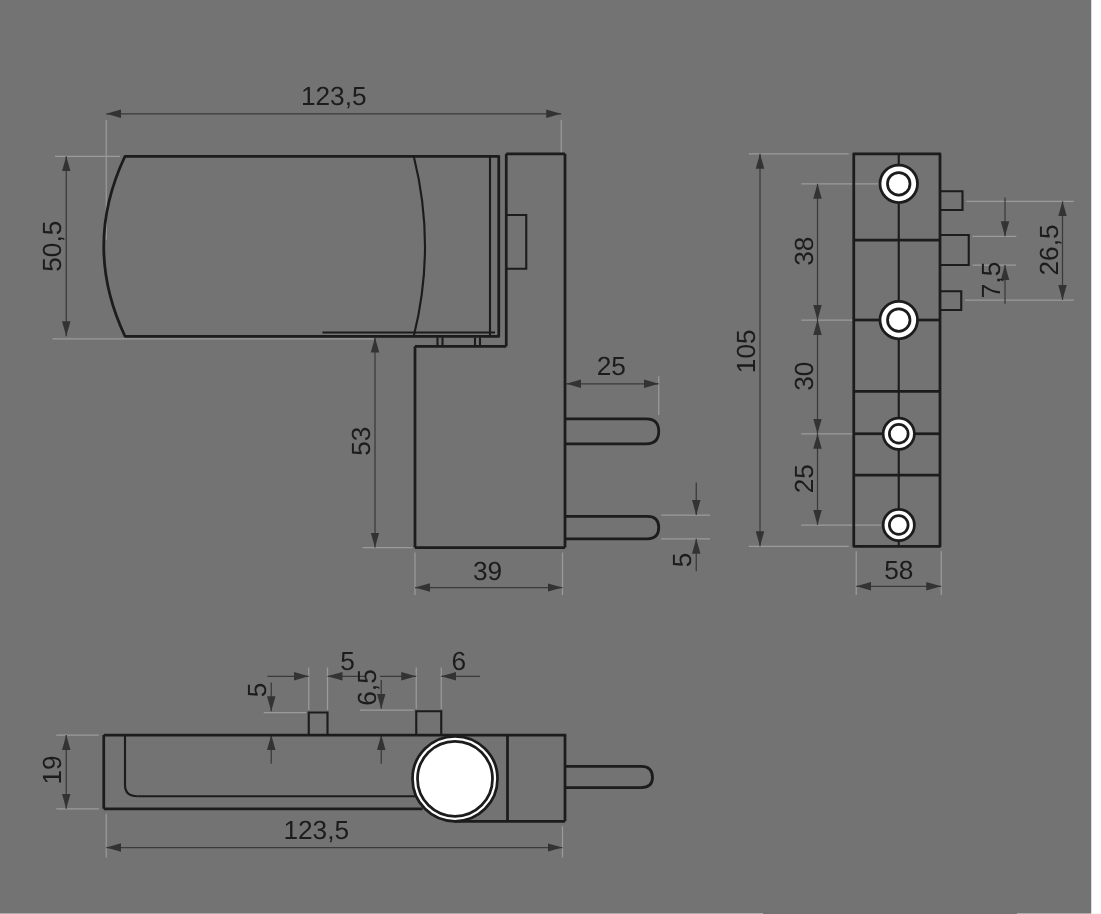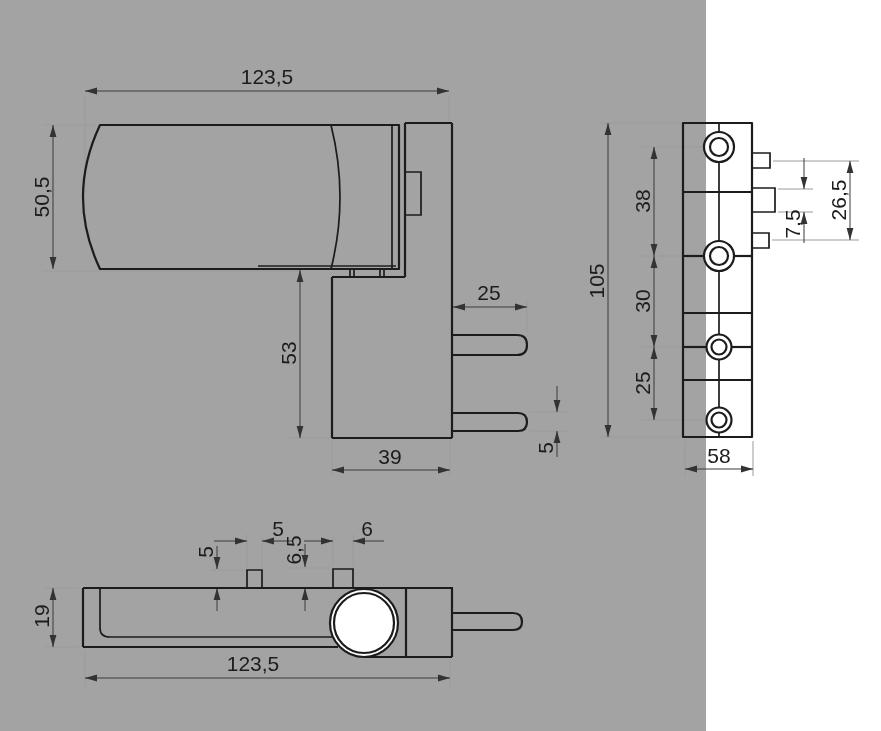--- a/index.html
+++ b/index.html
@@ -1,16 +1,16 @@
 <!DOCTYPE html>
 <html><head>
 <meta charset="utf-8">
 <style>
   html,body{margin:0;padding:0;background:#ffffff;}
-  .stage{width:706px;height:731px;background:#a3a3a3;position:relative;}
+  .stage{width:873px;height:731px;background:#737373;position:relative;}
   .out{stroke:#1c1c1c;stroke-width:2.2;fill:none;stroke-linejoin:round;}
   .out15{stroke:#1c1c1c;stroke-width:1.7;fill:none;}
   .outw{stroke:#1c1c1c;stroke-width:2.2;fill:#ffffff;}
   .dim{stroke:#3a3a3a;stroke-width:1;fill:none;}
   .ext{stroke:#9b9b9b;stroke-width:1;fill:none;}
   .lab{font-family:"Liberation Sans",sans-serif;font-size:21px;fill:#1c1c1c;}
   .mk{fill:#333333;stroke:none;}
 </style>
 </head>
 <body>

